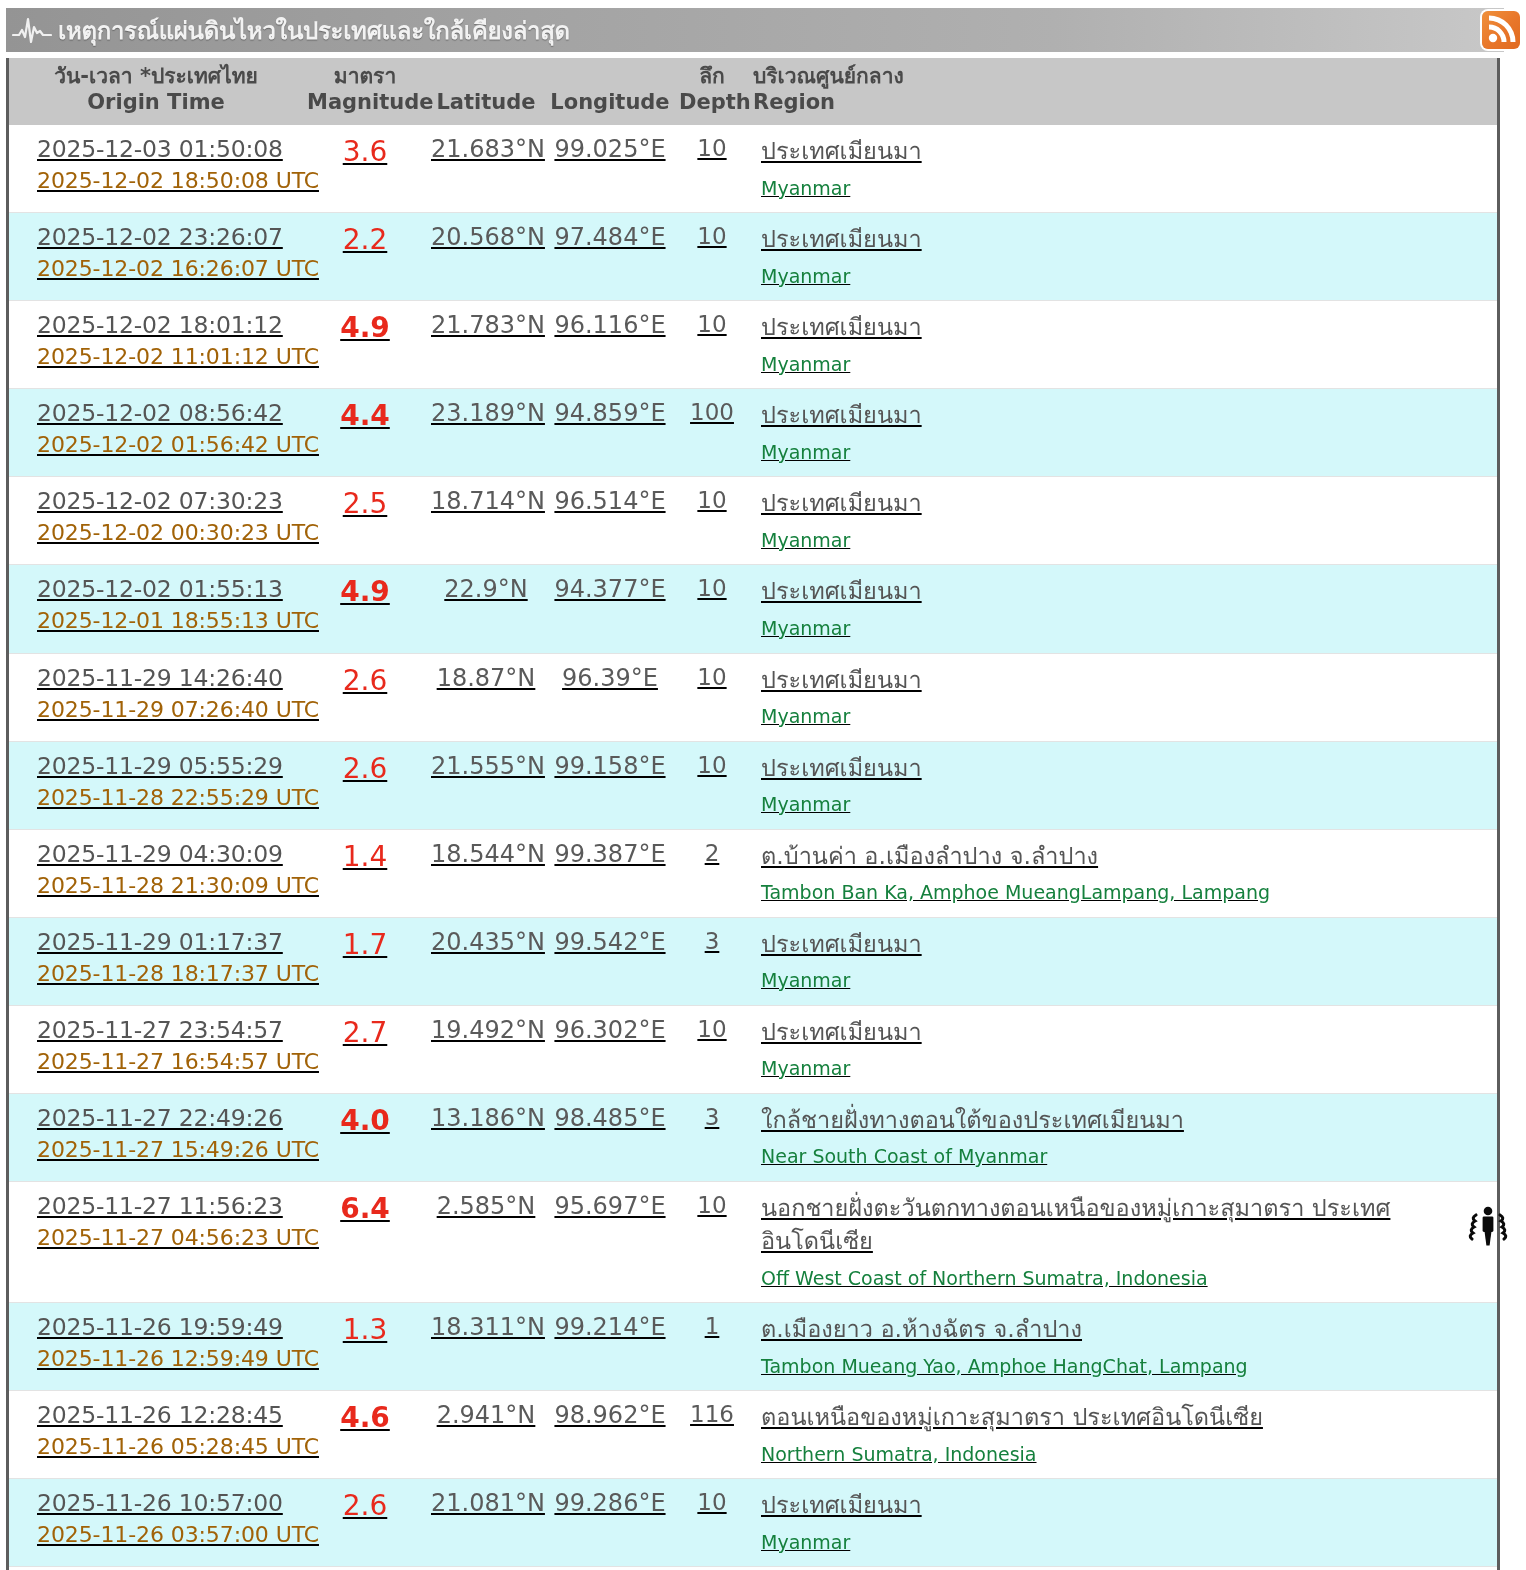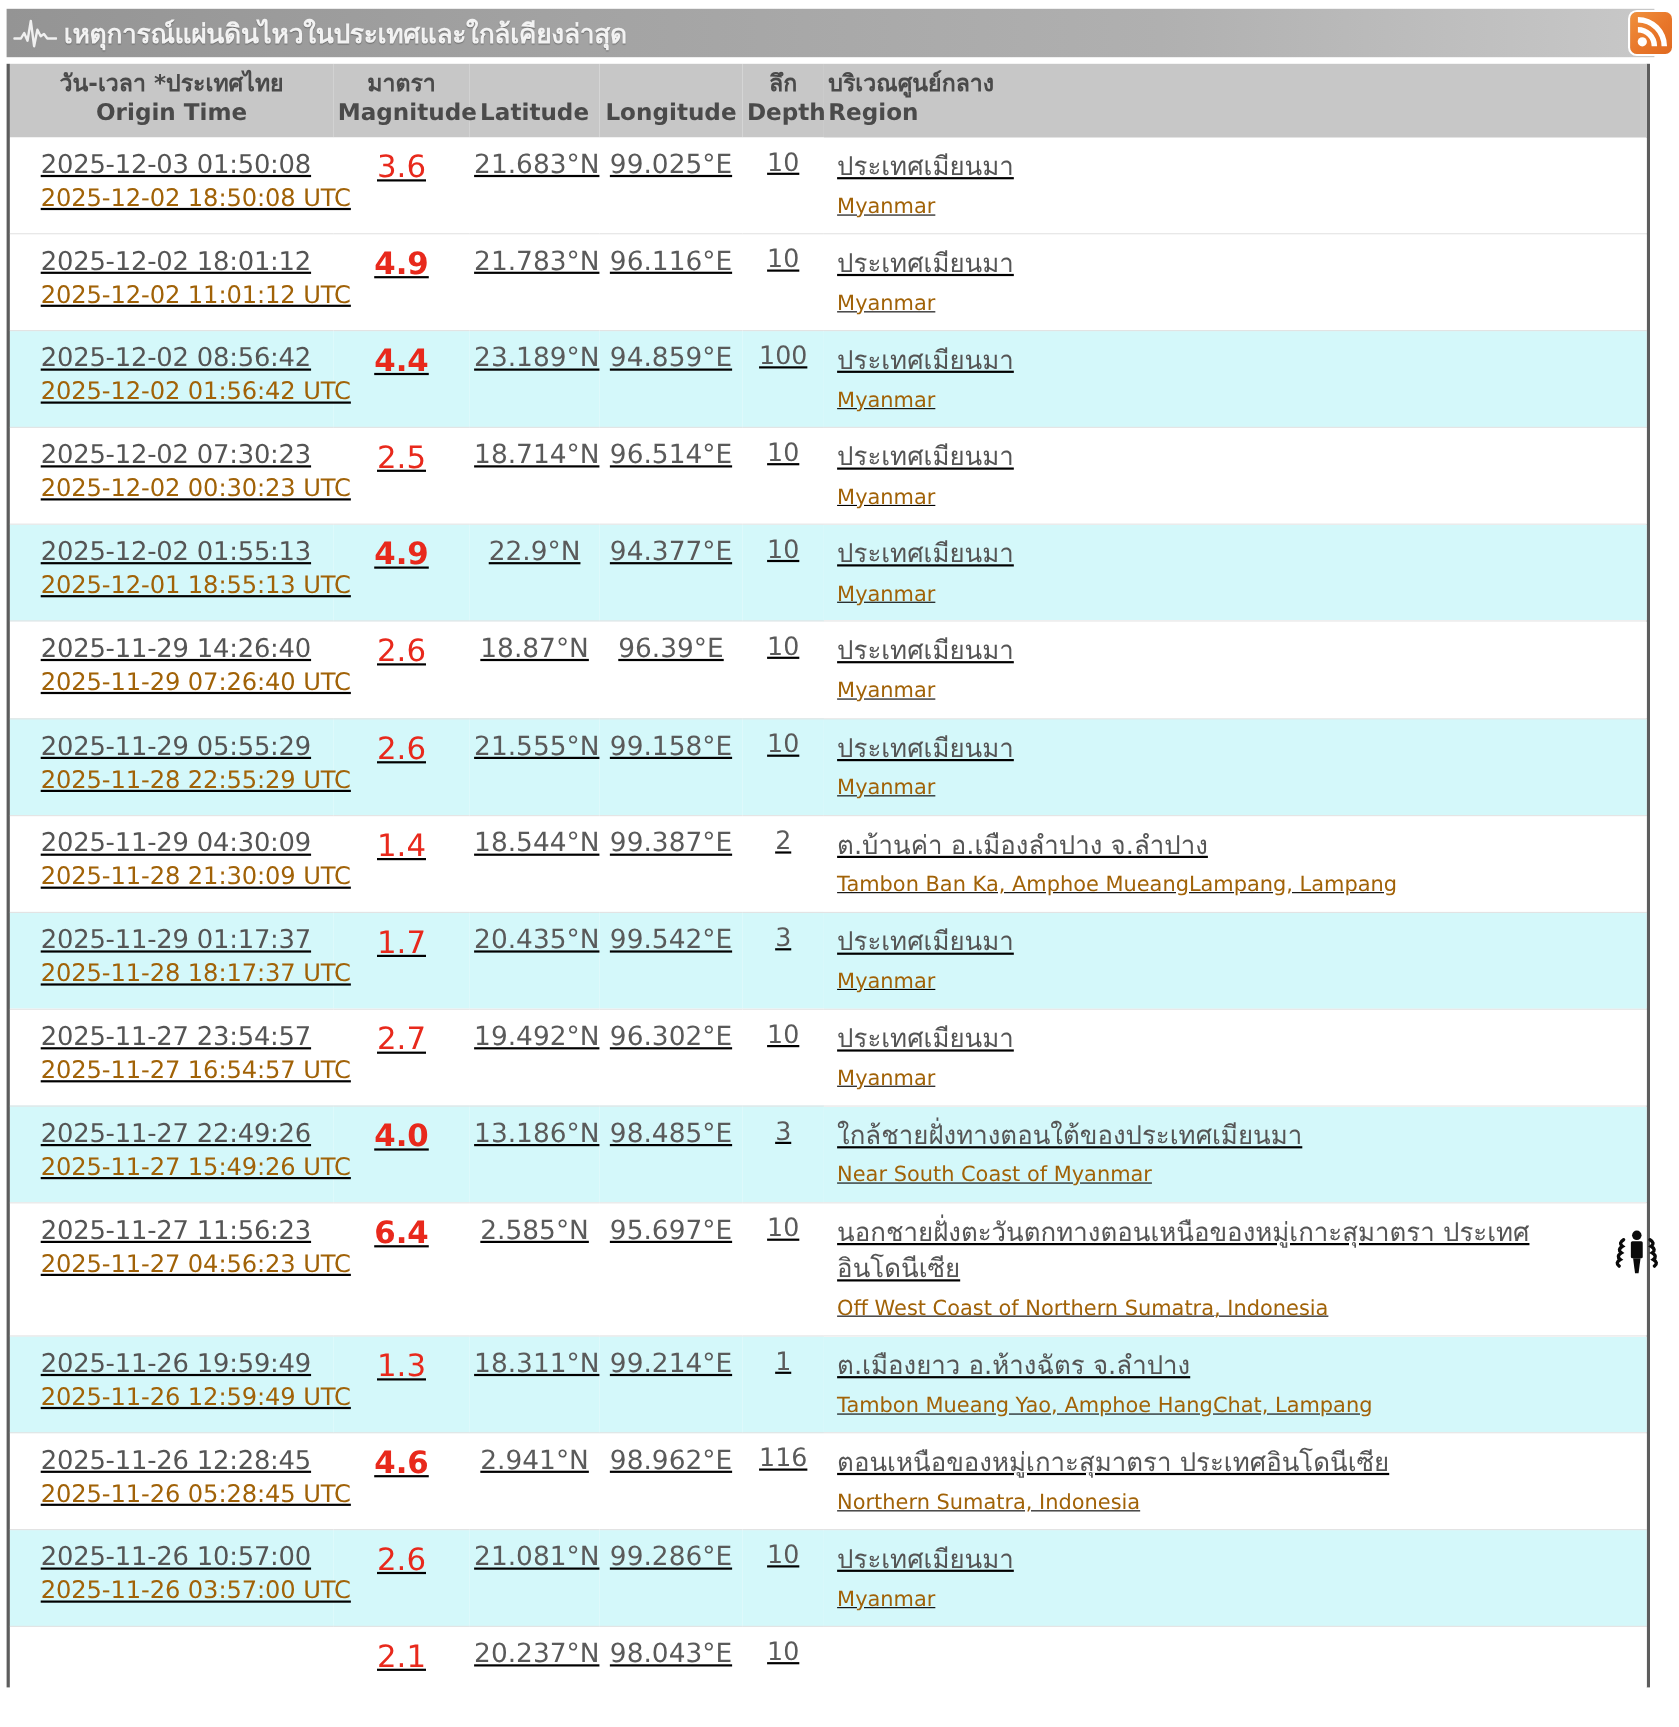--- a/index.html
+++ b/index.html
@@ -121,21 +121,21 @@
   td.c-reg { text-align: left; padding-left: 12px; padding-right: 8px; position: relative; }
   .r-th {
     display: block;
     font-size: 23.5px;
     color: #555555;
     line-height: 1.42;
   }
   .r-en {
     display: block;
     font-size: 19px;
-    color: #a16207;
+    color: #15803d;
     margin-top: 7px;
     line-height: 1.3;
   }
 
   
   .felt {
     position: absolute;
     right: -14px;
     top: 22px;
     width: 46px;
@@ -206,20 +206,34 @@
           </td>
           <td class="c-mag">3.6</td>
           <td class="c-lat">21.683°N</td>
           <td class="c-lon">99.025°E</td>
           <td class="c-dep">10</td>
           <td class="c-reg">
             <span class="r-th">ประเทศเมียนมา</span>
             <span class="r-en">Myanmar</span>
           </td>
         </tr>
+        <tr class="alt">
+          <td class="c-time">
+            <span class="t-local">2025-12-02 23:26:07</span>
+            <span class="t-utc">2025-12-02 16:26:07 UTC</span>
+          </td>
+          <td class="c-mag">2.2</td>
+          <td class="c-lat">20.568°N</td>
+          <td class="c-lon">97.484°E</td>
+          <td class="c-dep">10</td>
+          <td class="c-reg">
+            <span class="r-th">ประเทศเมียนมา</span>
+            <span class="r-en">Myanmar</span>
+          </td>
+        </tr>
         <tr>
           <td class="c-time">
             <span class="t-local">2025-12-02 18:01:12</span>
             <span class="t-utc">2025-12-02 11:01:12 UTC</span>
           </td>
           <td class="c-mag strong">4.9</td>
           <td class="c-lat">21.783°N</td>
           <td class="c-lon">96.116°E</td>
           <td class="c-dep">10</td>
           <td class="c-reg">

